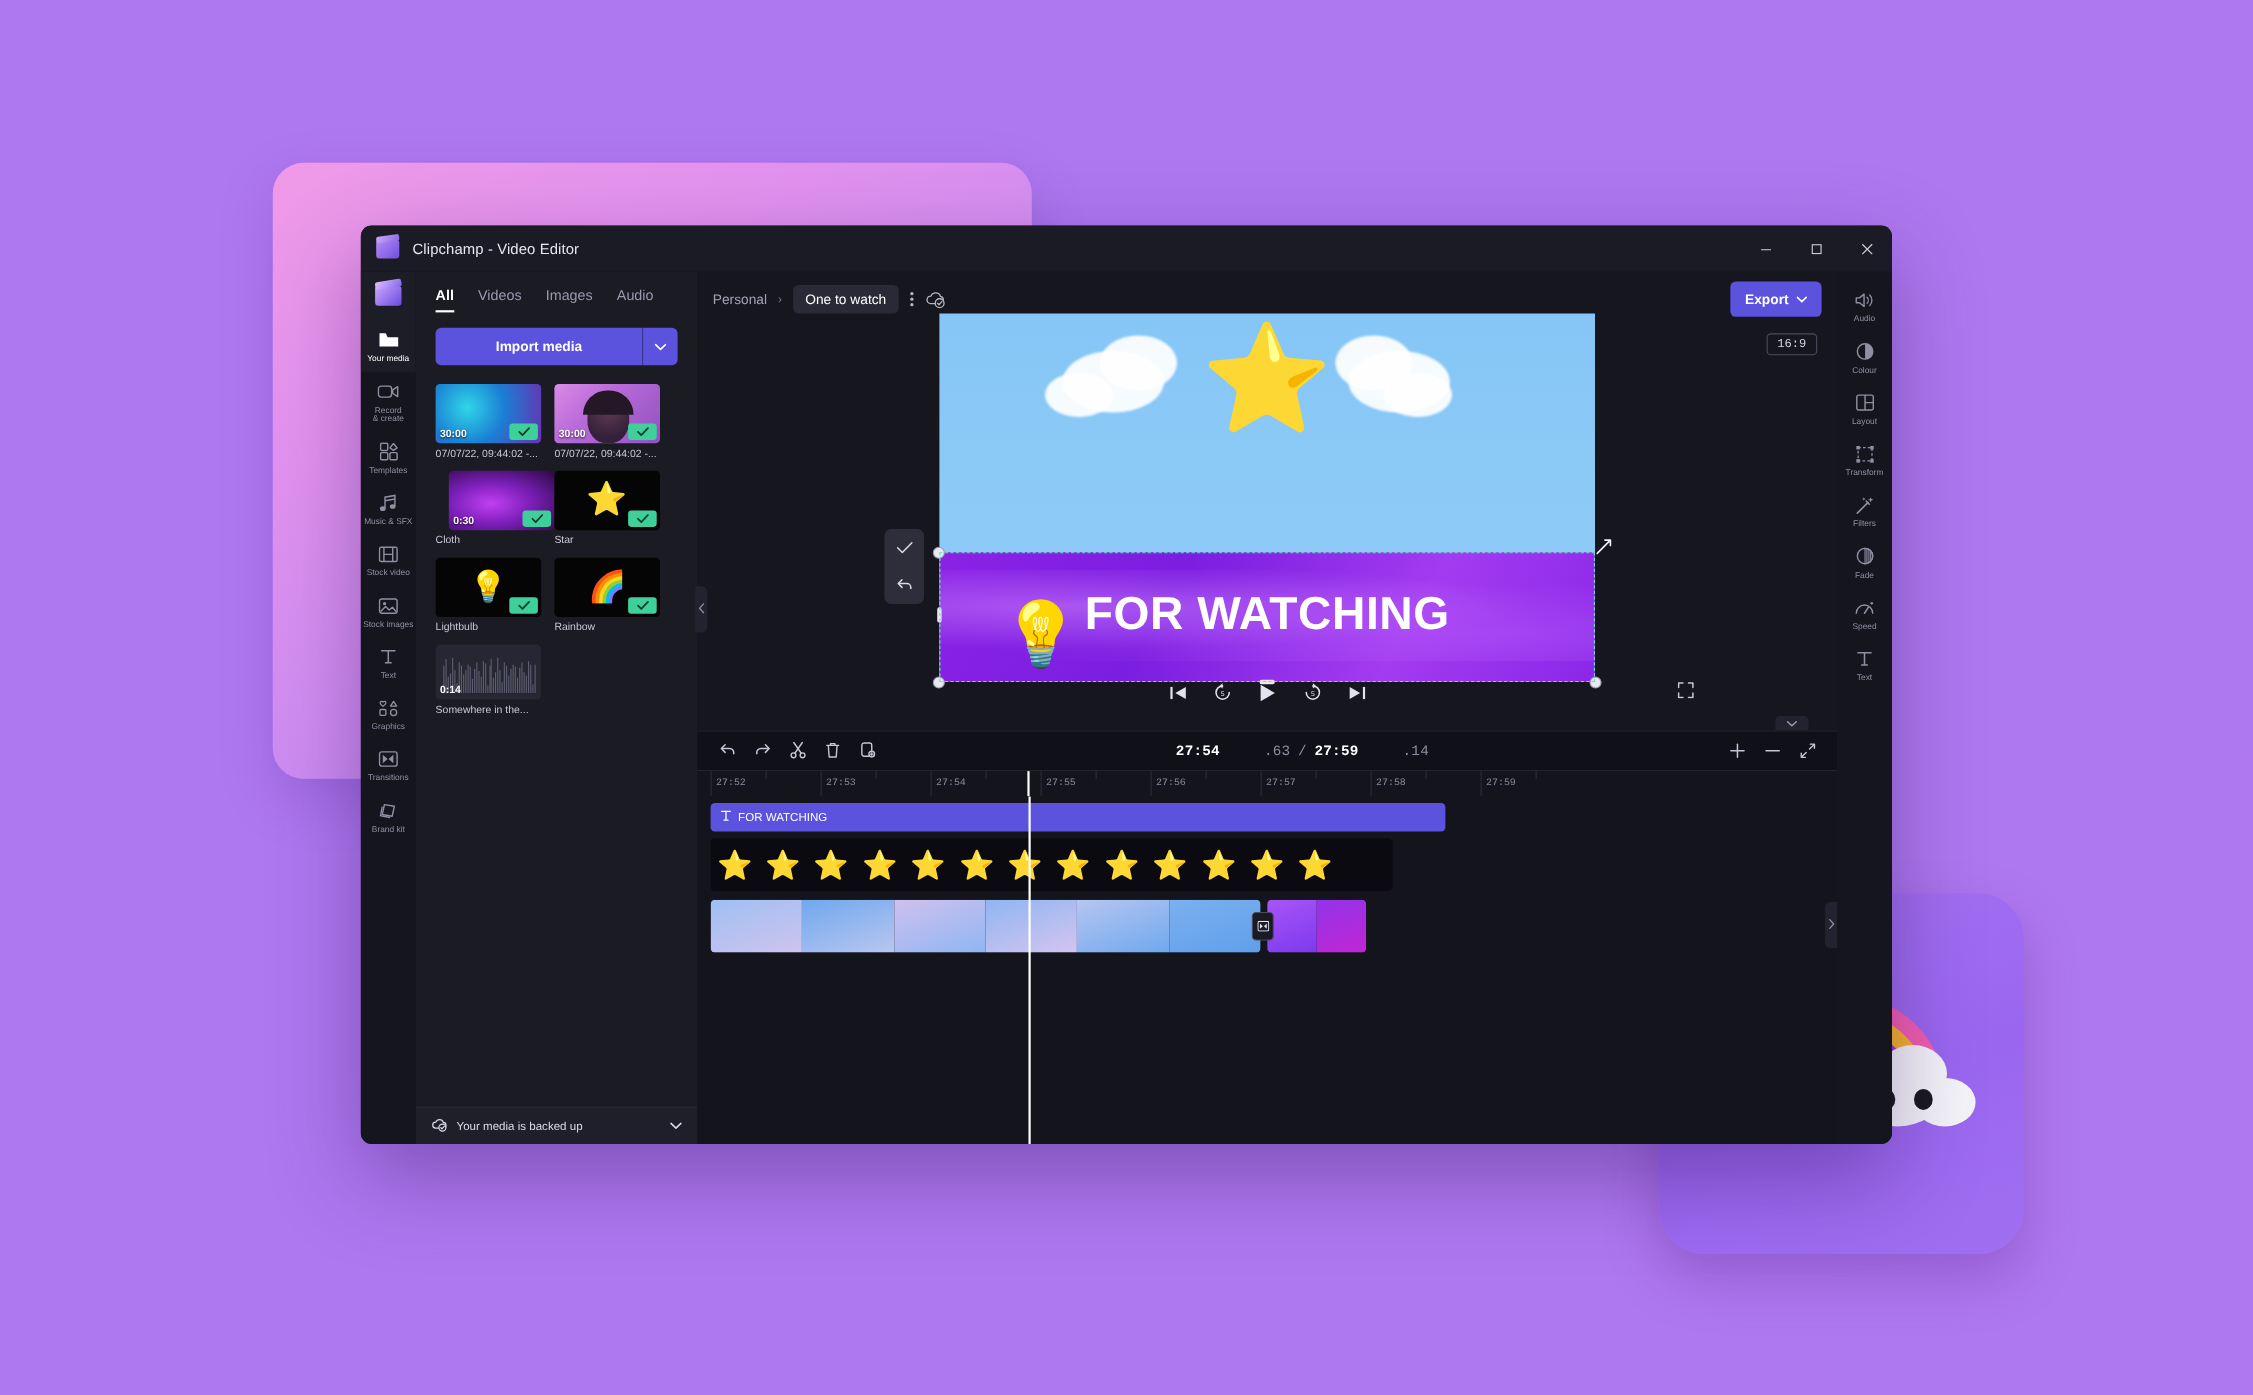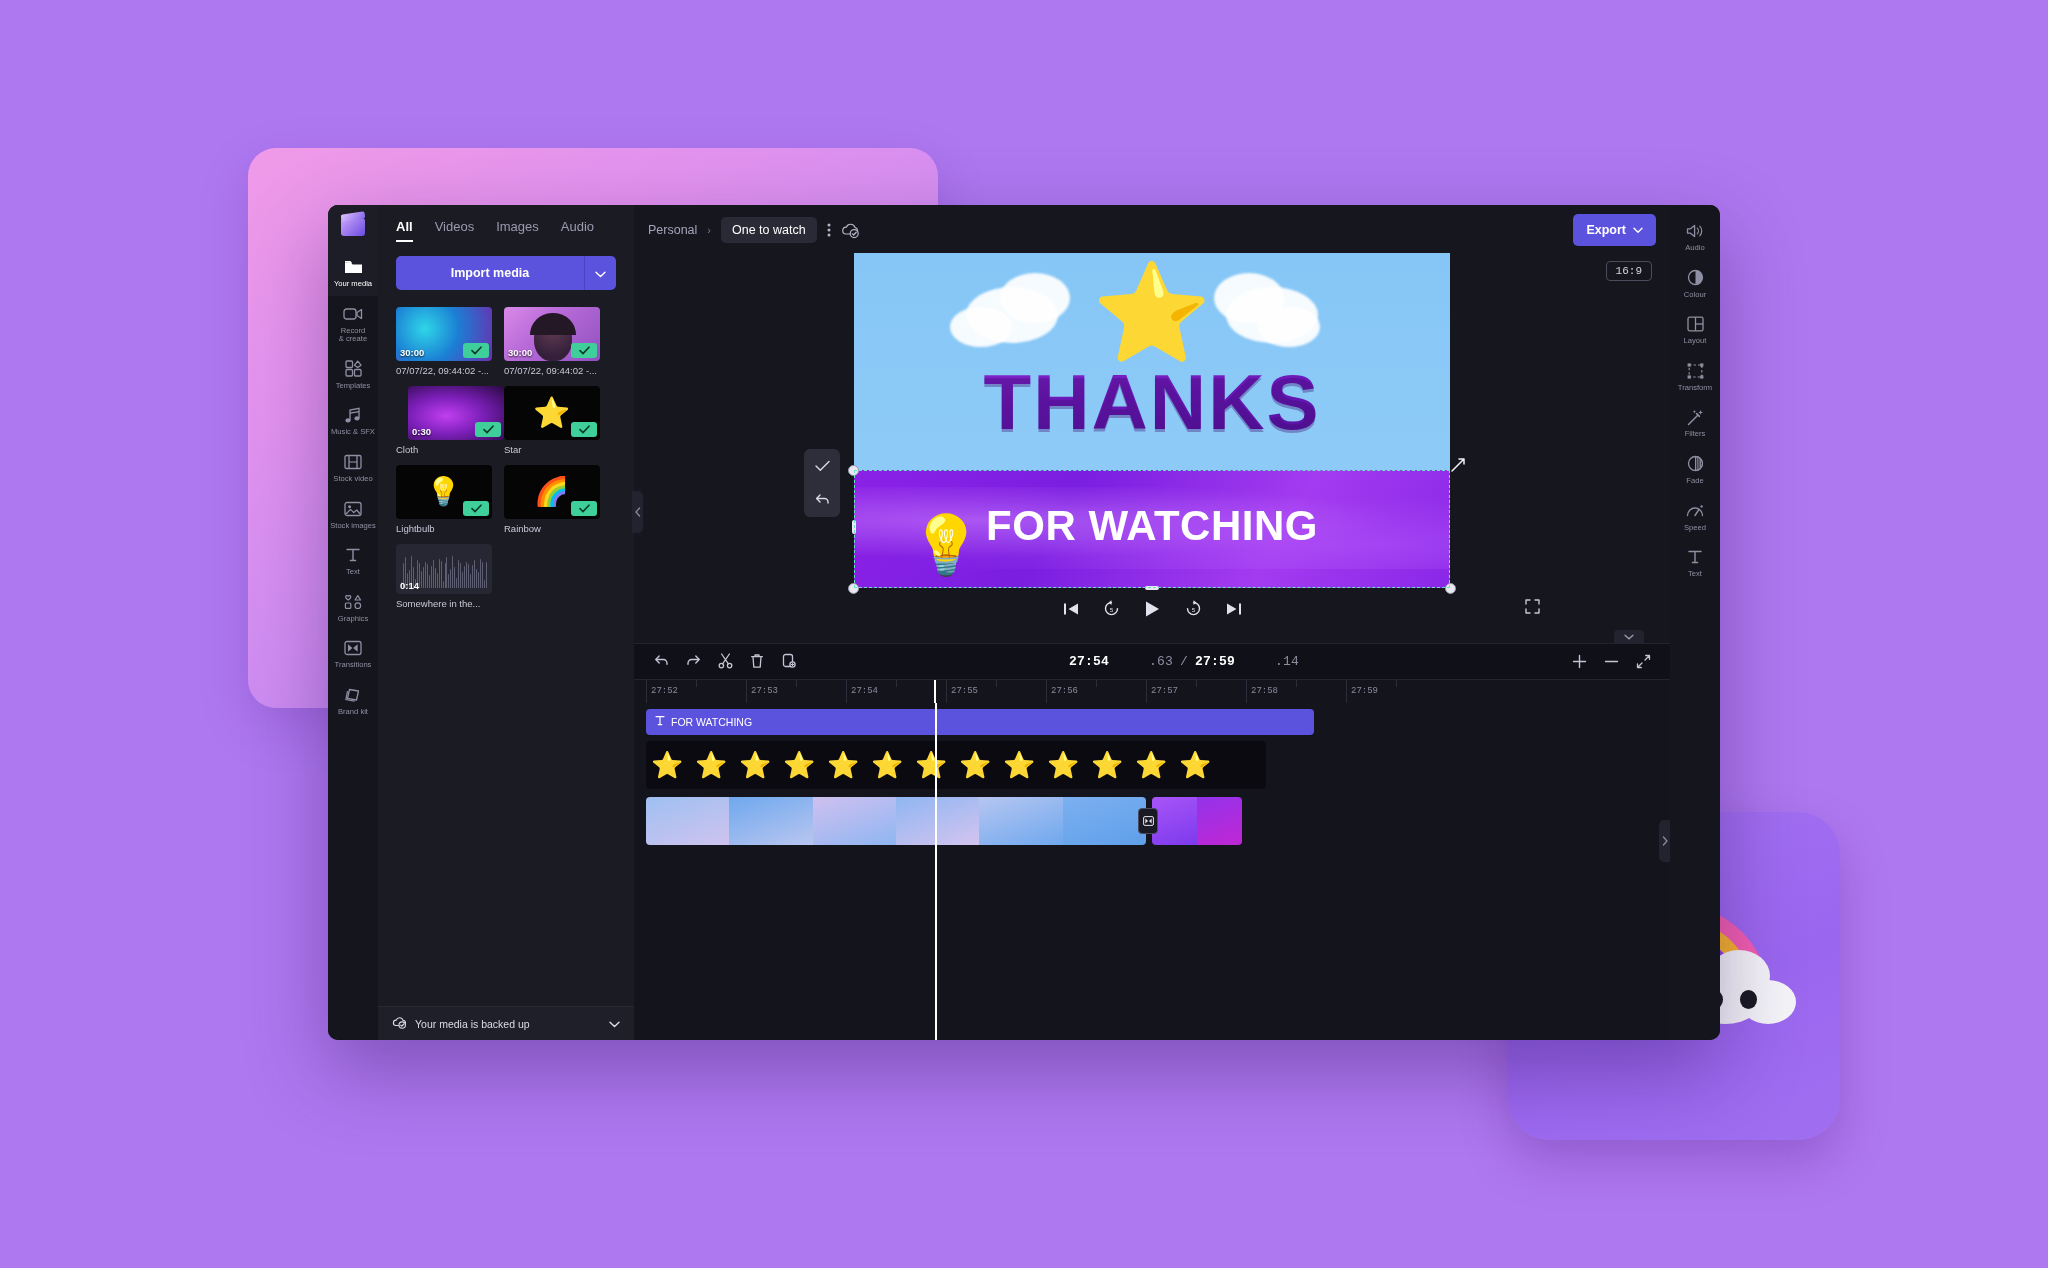--- a/index.html
+++ b/index.html
@@ -331,20 +331,42 @@
     <div class="rb-cloud" style="left:176px;top:150px;width:82px;height:62px;"></div>
     <div class="rb-cloud" style="left:200px;top:138px;width:62px;height:52px;"></div>
     <div class="rb-cloud" style="left:232px;top:168px;width:56px;height:44px;"></div>
     <div class="eye" style="left:198px;top:178px;width:17px;height:19px;"></div>
     <div class="eye" style="left:232px;top:178px;width:17px;height:19px;"></div>
   </div>
 </div>
 
 <div class="window">
 
+  <div class="titlebar">
+    <span class="app-logo"></span>
+    <span class="title-text">Clipchamp - Video Editor</span>
+    <div class="win-ctrls">
+      <div class="win-btn">
+        <svg width="11" height="11" viewBox="0 0 11 11">
+            <line x1="1" y1="6" x2="10" y2="6" stroke="currentColor" stroke-width="1"></line>
+          </svg>
+      </div>
+      <div class="win-btn">
+        <svg width="11" height="11" viewBox="0 0 11 11">
+            <rect x="1.5" y="1.5" width="8" height="8" fill="none" stroke="currentColor" stroke-width="1"></rect>
+          </svg>
+      </div>
+      <div class="win-btn">
+        <svg width="11" height="11" viewBox="0 0 11 11">
+            <line x1="1" y1="1" x2="10" y2="10" stroke="currentColor" stroke-width="1.1"></line>
+            <line x1="10" y1="1" x2="1" y2="10" stroke="currentColor" stroke-width="1.1"></line>
+          </svg>
+      </div>
+    </div>
+  </div>
 
   <div class="app-body">
 
     <div class="rail">
       <div class="rail-logo">
           <i></i>
         </div>
 
       <div class="rail-item active">
         <span class="ic">
@@ -668,21 +690,20 @@
 
         <div class="stage">
           <div class="canvas">
             <div class="cloud" style="left:112px;top:34px;width:92px;height:56px;"></div>
             <div class="cloud" style="left:146px;top:20px;width:70px;height:50px;"></div>
             <div class="cloud" style="left:96px;top:54px;width:62px;height:40px;"></div>
             <div class="cloud" style="left:372px;top:34px;width:92px;height:56px;"></div>
             <div class="cloud" style="left:360px;top:20px;width:70px;height:50px;"></div>
             <div class="cloud" style="left:404px;top:54px;width:62px;height:40px;"></div>
             <div class="star-emoji" style="font-size:96px;line-height:1;">⭐</div>
-            <div class="big-thanks">THANKS</div>
             <div class="purple-band">
               <div class="forwatching">FOR WATCHING</div>
               <div class="bulb-emoji" style="font-size:58px;line-height:1;">💡</div>
             </div>
           </div>
 
           <div class="sel-box"></div>
           <div class="handle" style="left:-6px;bottom:112px;"></div>
           <div class="handle" style="left:-6px;bottom:-6px;"></div>
           <div class="handle" style="right:-6px;bottom:-6px;"></div>

